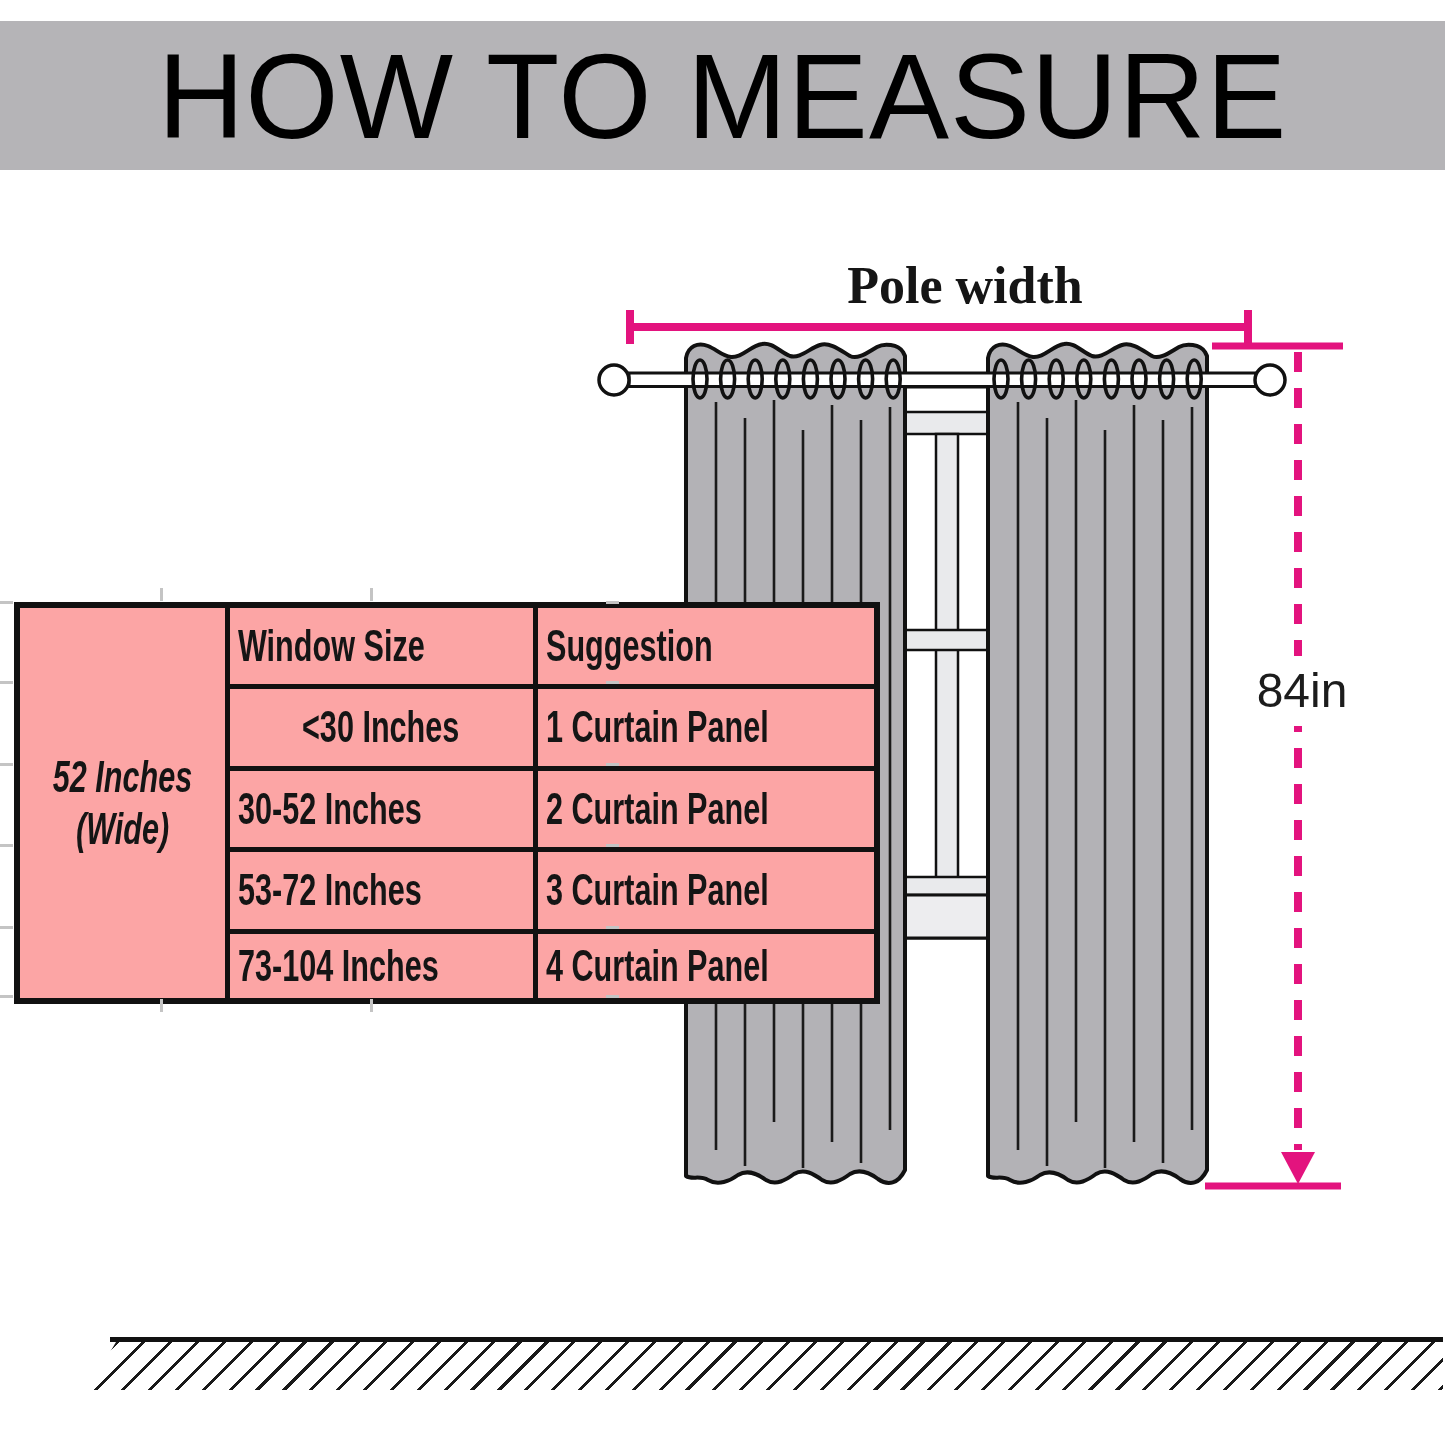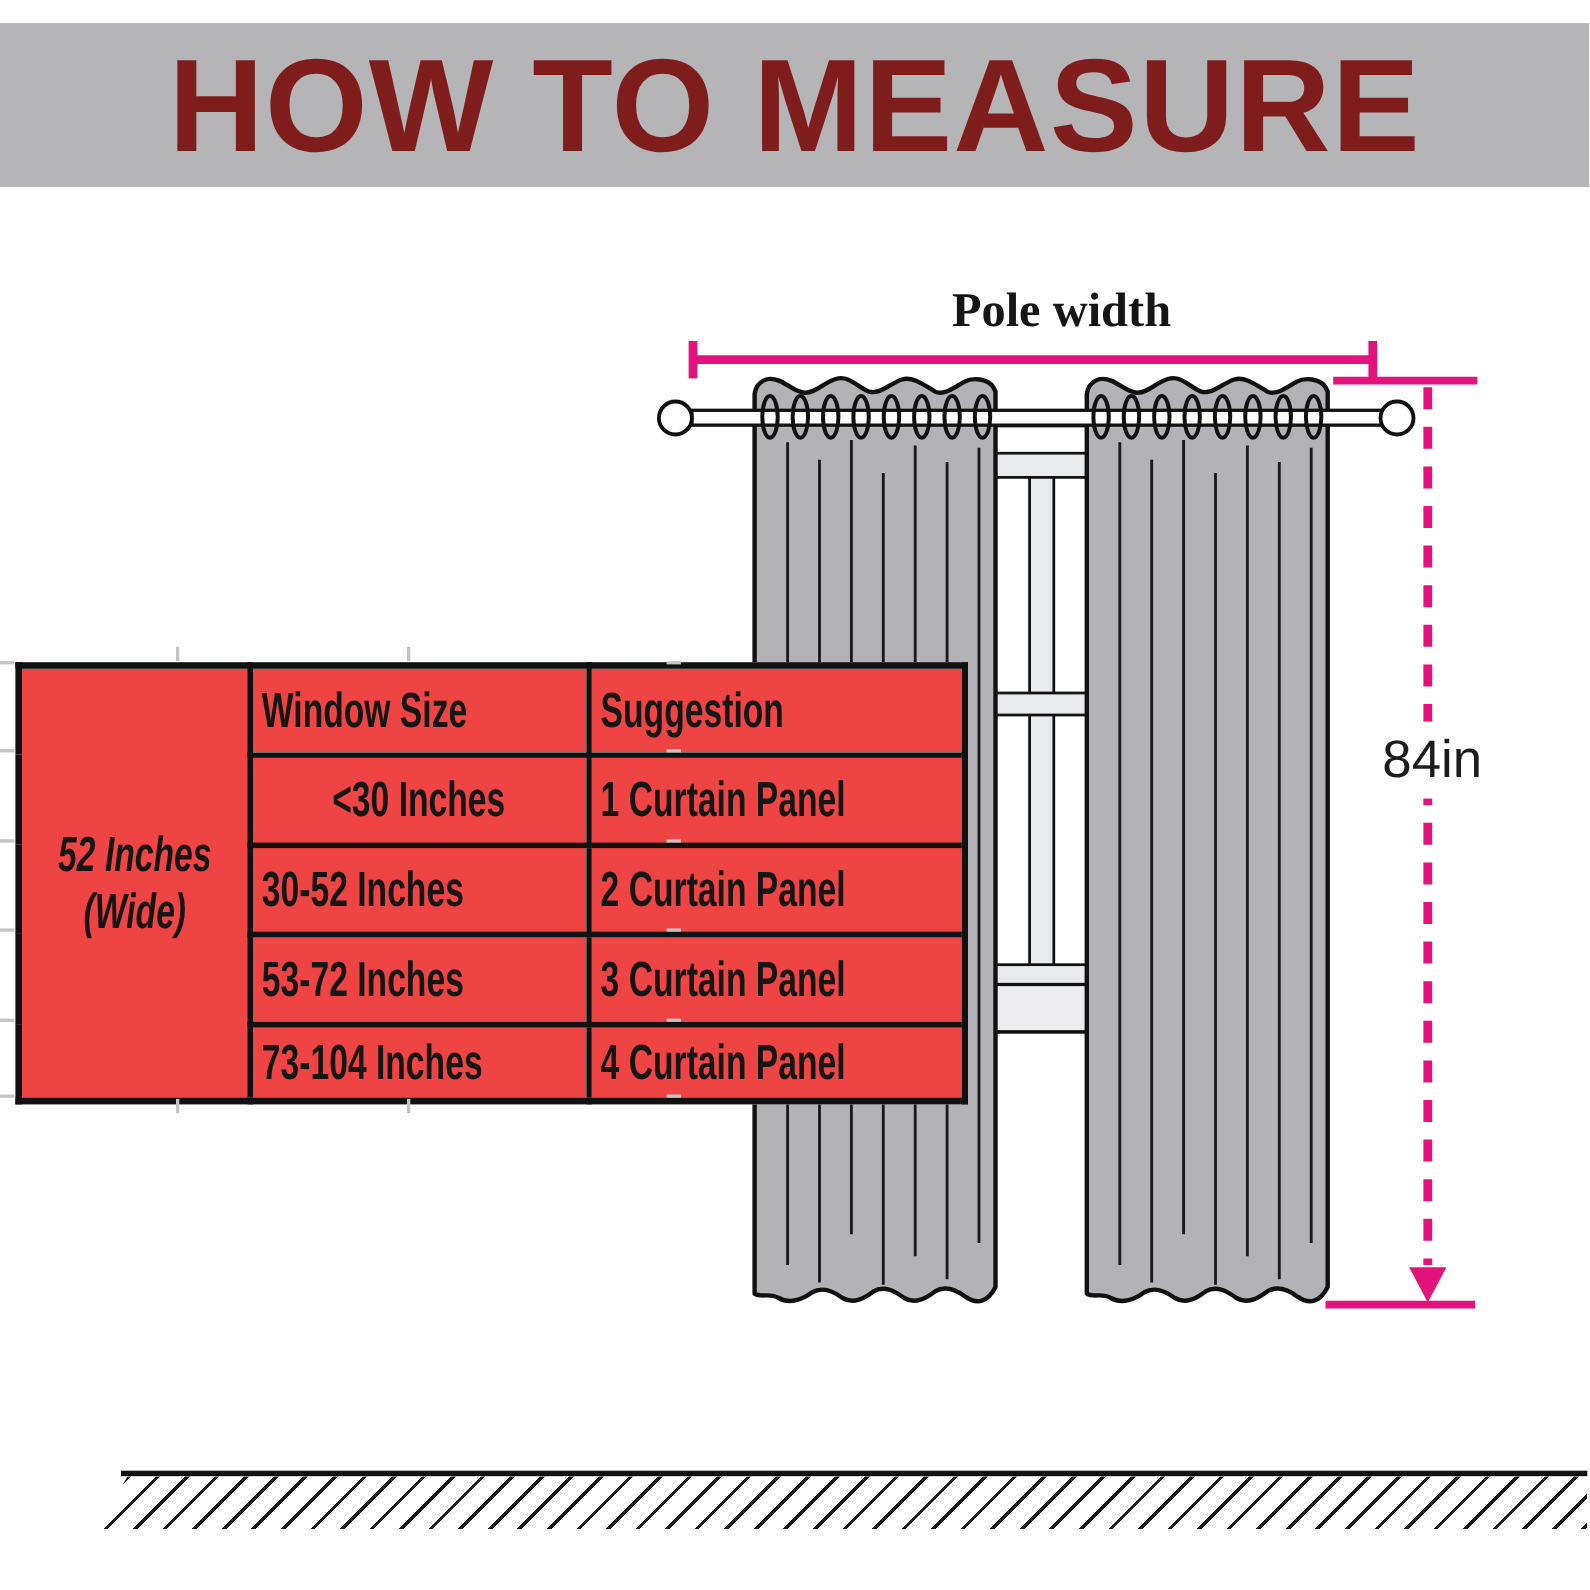--- a/index.html
+++ b/index.html
@@ -6,48 +6,48 @@
   body{
     width:1445px;height:1445px;position:relative;overflow:hidden;
     background:#ffffff;font-family:"Liberation Sans",sans-serif;
   }
   
   .banner{
     position:absolute;left:0;top:21px;width:1445px;height:149px;
     background:#b5b4b7;display:flex;align-items:center;justify-content:center;
   }
   .banner-title{
-    font-size:120px;font-weight:bold;color:#7f1d1d;letter-spacing:1px;
+    font-size:120px;font-weight:normal;color:#000000;letter-spacing:1px;
     white-space:nowrap;line-height:1;
   }
   
   .size-table{
     position:absolute;left:14px;top:602px;
     border-collapse:collapse;background:#ffffff;
     border:6px solid #111;table-layout:fixed;
   }
   .size-table td{
-    border:5px solid #111;vertical-align:middle;background:#ef4444;
+    border:5px solid #111;vertical-align:middle;background:#fca5a5;
     padding:0 0 0 8px;overflow:hidden;
   }
   .size-table td.side{
     width:148px;text-align:center;padding:0;font-style:italic;
   }
   .sq{
     display:inline-block;transform:scaleX(.68);transform-origin:0 50%;
     font-weight:bold;font-size:45px;color:#151515;white-space:nowrap;line-height:1.15;
   }
   .sq-center{transform-origin:50% 50%;}
   .tick{position:absolute;background:#c4c4c4;}
   .tick.v{width:3px;height:13px;}
   .tick.h{width:13px;height:3px;}
   
   .pole-width-label{
     position:absolute;left:833px;top:260px;width:264px;text-align:center;
-    font-family:"Liberation Serif",serif;font-weight:bold;font-size:44px;
+    font-family:"Liberation Serif",serif;font-weight:bold;font-size:52px;
     color:#151515;white-space:nowrap;line-height:1;
   }
   .height-label{
     position:absolute;left:1238px;top:656px;width:128px;height:70px;
     background:#ffffff;display:flex;align-items:center;justify-content:center;
     font-weight:normal;font-size:48px;color:#1c1c1c;line-height:1;
   }
   
   .floor-line{position:absolute;left:110px;top:1337px;width:1333px;height:5px;background:#111;}
   .floor-hatch{

